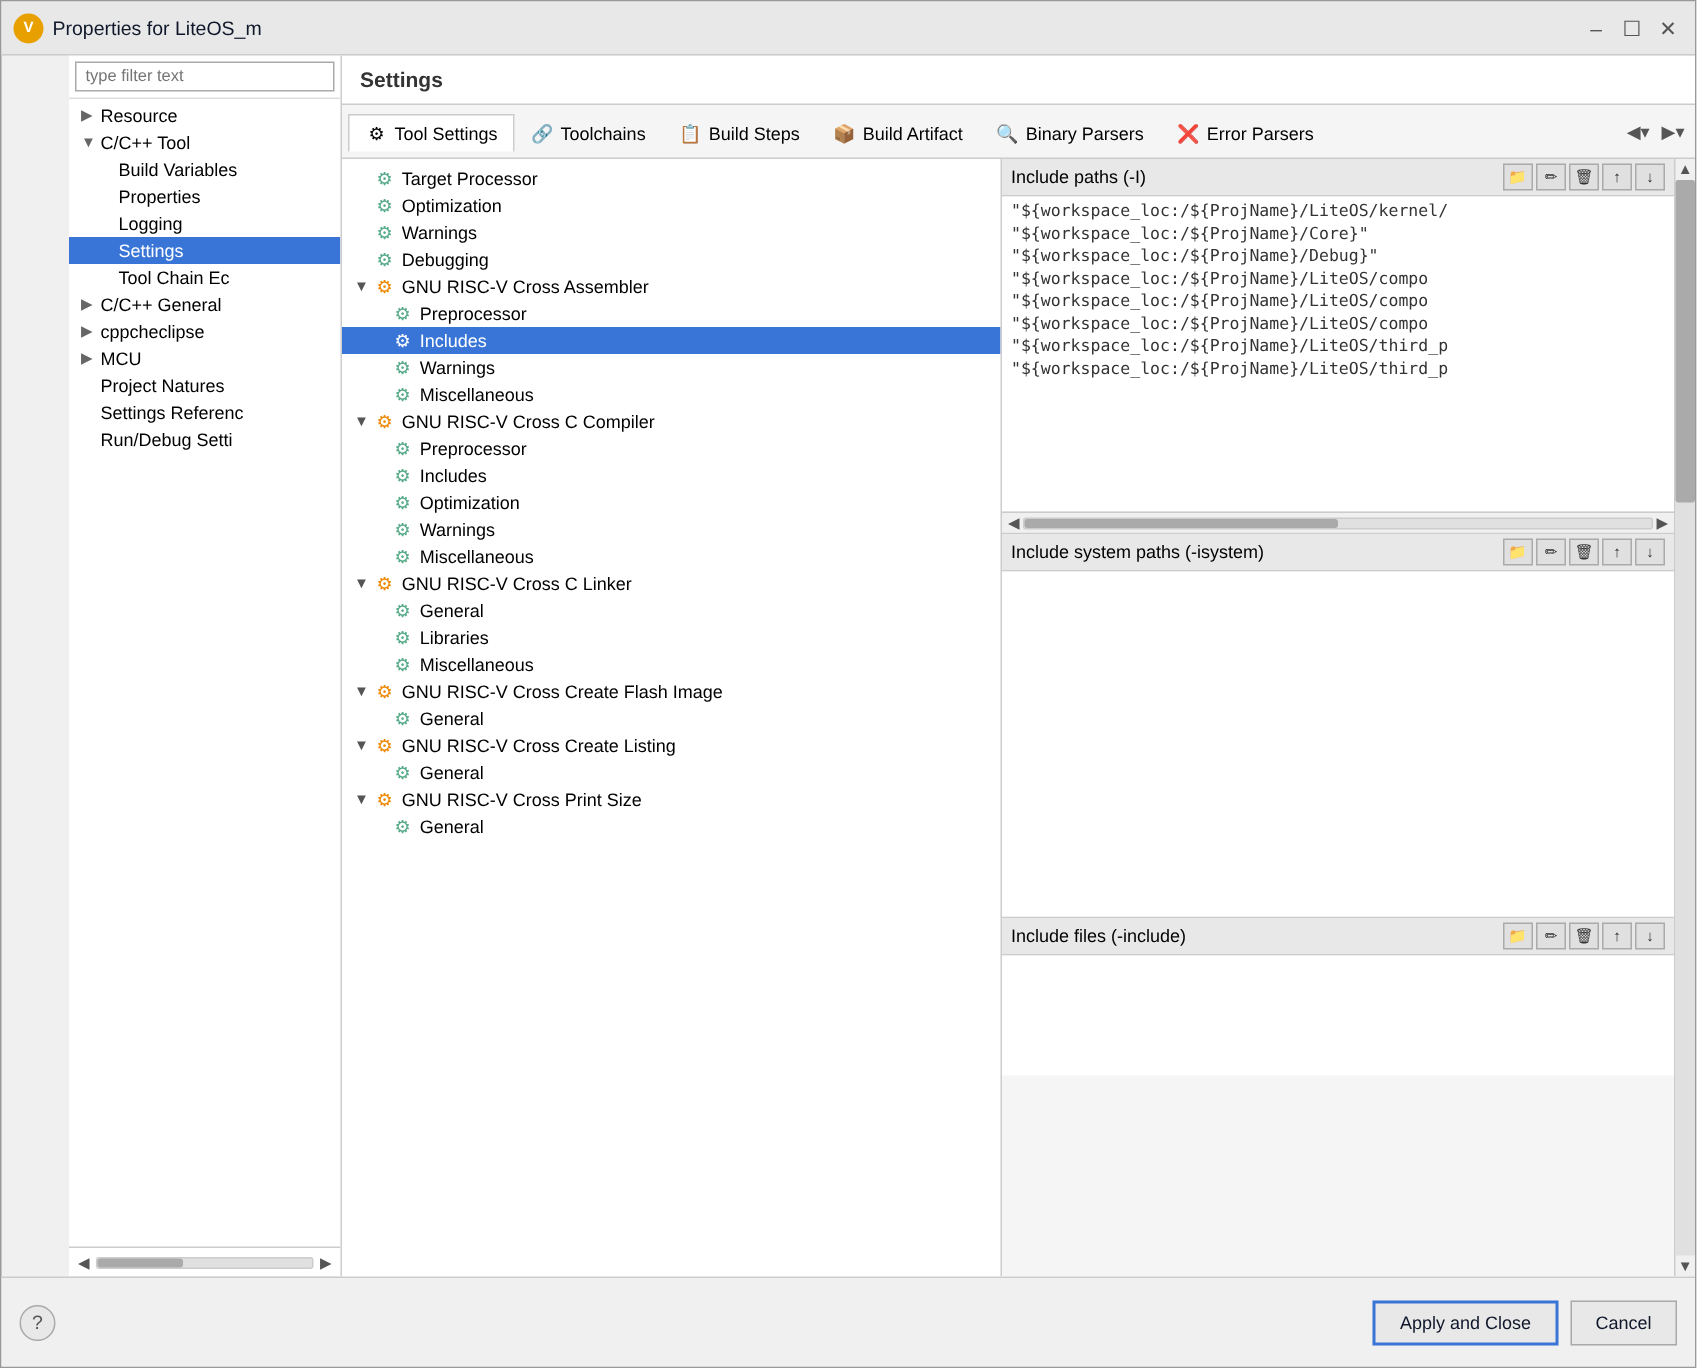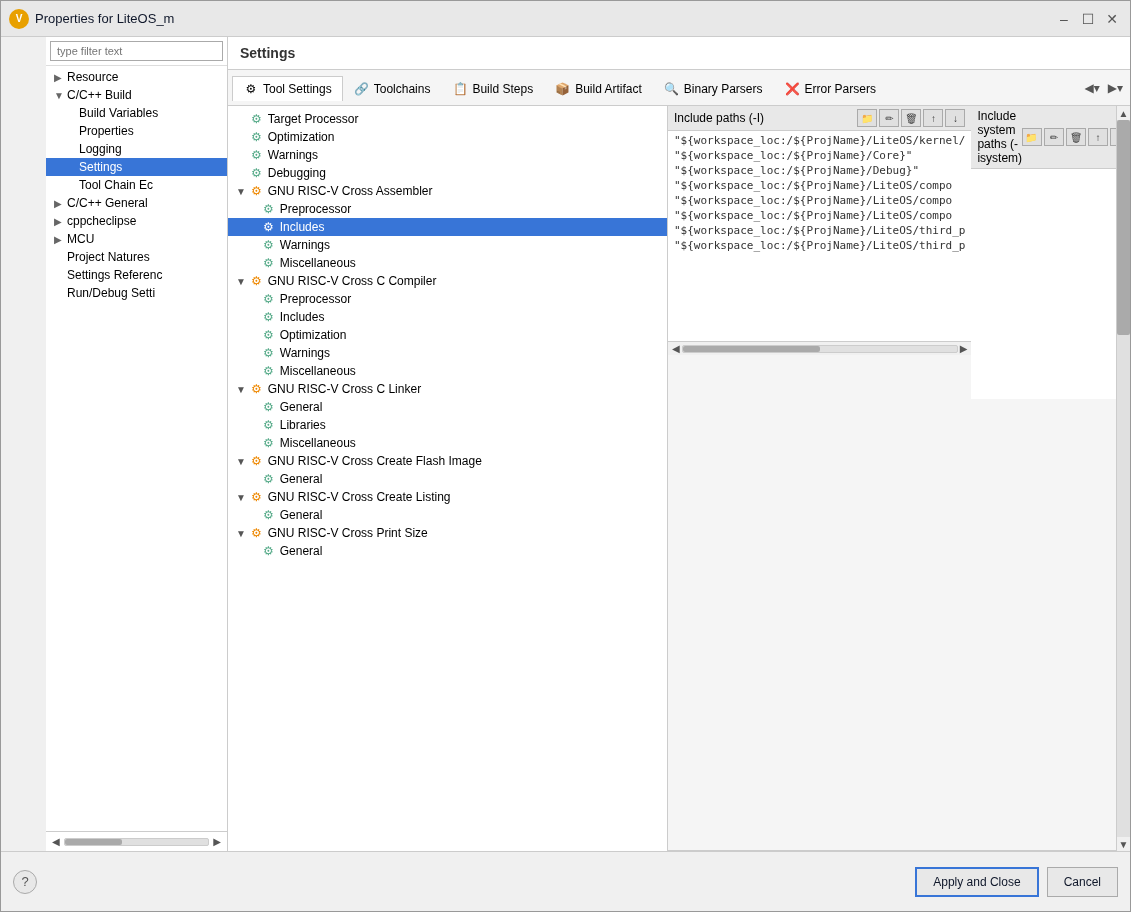--- a/index.html
+++ b/index.html
@@ -46,21 +46,21 @@
     .panel-content { flex: 1; display: flex; overflow: hidden; position: relative; }
     
     .left-tree { width: 440px; background: #fff; border-right: 1px solid #ccc; overflow-y: auto; padding: 4px 0; }
     .tree-item { padding: 2px 4px; cursor: pointer; display: flex; align-items: center; gap: 3px; white-space: nowrap; font-size: 12px; }
     .tree-item.selected { background: #3875d7; color: white; }
     .tree-item .expand { width: 12px; font-size: 10px; color: #555; }
     .tree-item.selected .expand { color: white; }
     .tree-item.level0 { padding-left: 8px; }
     .tree-item.level1 { padding-left: 20px; }
     
-    .right-panel { flex: 1; display: flex; flex-direction: row; overflow: hidden; background: #f5f5f5; }
+    .right-panel { flex: 1; display: flex; flex-direction: column; overflow: hidden; background: #f5f5f5; }
     
     .includes-section { display: flex; flex-direction: column; border-bottom: 1px solid #ccc; }
     .section-header { background: #e8e8e8; border-bottom: 1px solid #ccc; padding: 3px 6px; display: flex; align-items: center; justify-content: space-between; }
     .section-title { font-size: 12px; font-weight: normal; }
     .section-actions { display: flex; gap: 2px; }
     .action-btn { width: 20px; height: 18px; background: #e0e0e0; border: 1px solid #aaa; cursor: pointer; display: flex; align-items: center; justify-content: center; font-size: 10px; color: #333; }
     
     .include-list { background: #fff; height: 210px; overflow-y: auto; padding: 2px; }
     .include-item { padding: 1px 4px; font-size: 11px; font-family: monospace; color: #333; white-space: nowrap; }
     
@@ -112,21 +112,21 @@
       </div>
       <div class="sidebar-tree">
 
         <div class="sidebar-item">
           <span class="arrow">▶</span>
           <span>Resource</span>
         </div>
 
         <div class="sidebar-item">
           <span class="arrow">▼</span>
-          <span>C/C++ Build</span>
+          <span>C/C++ Tool</span>
         </div>
         <div class="sidebar-item indent1">
           <span class="arrow"></span>
           <span>Build Variables</span>
         </div>
         <div class="sidebar-item indent1">
           <span class="arrow"></span>
           <span>Properties</span>
         </div>
         <div class="sidebar-item indent1">

